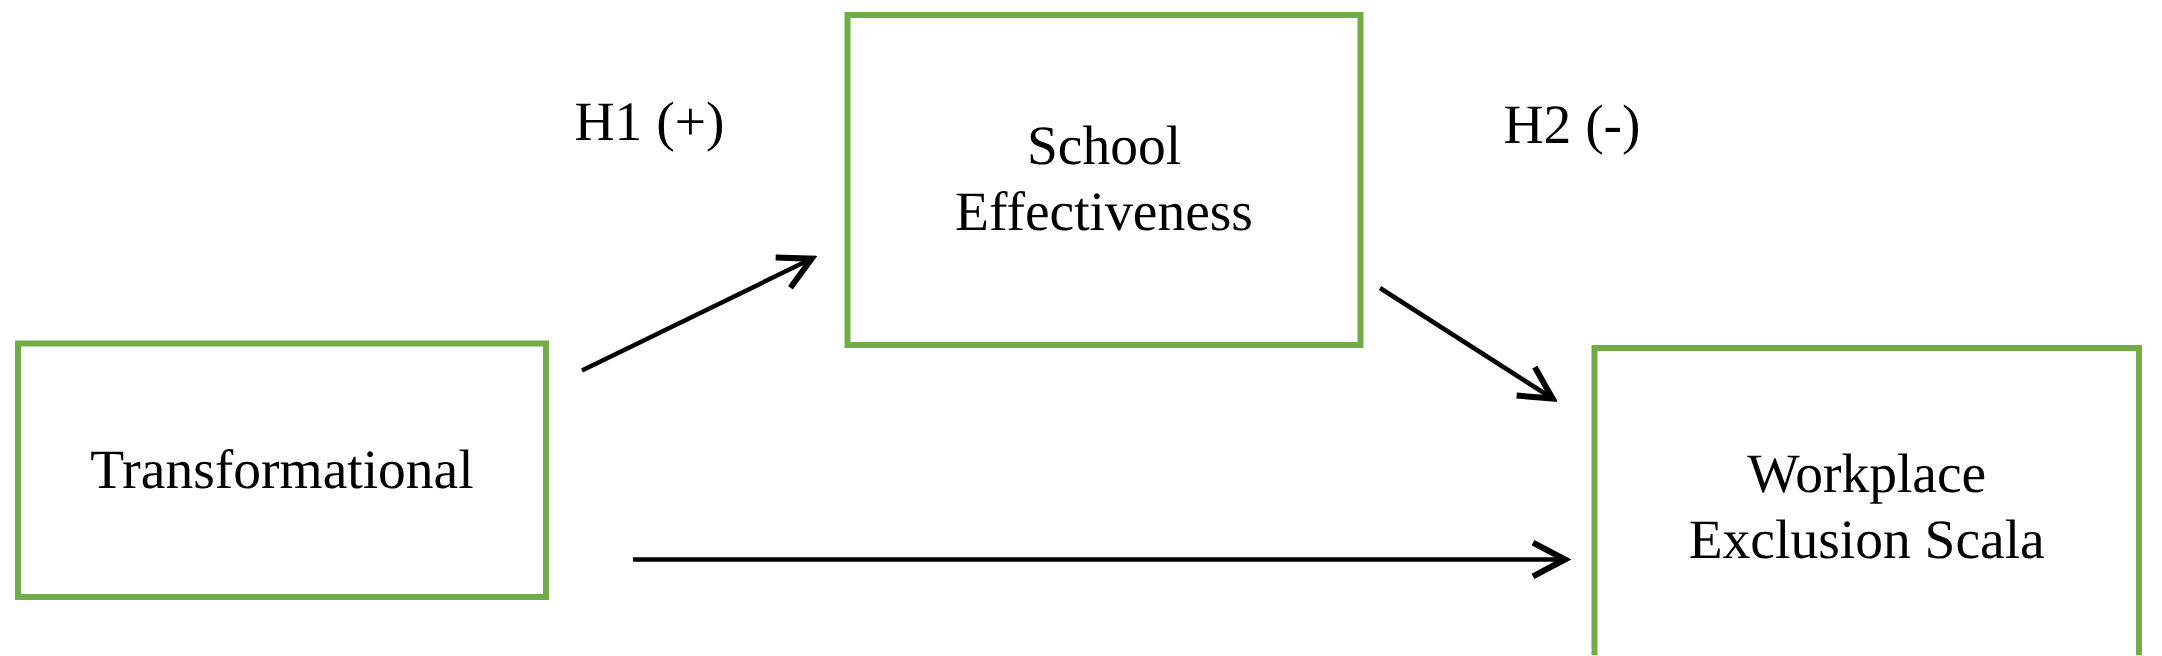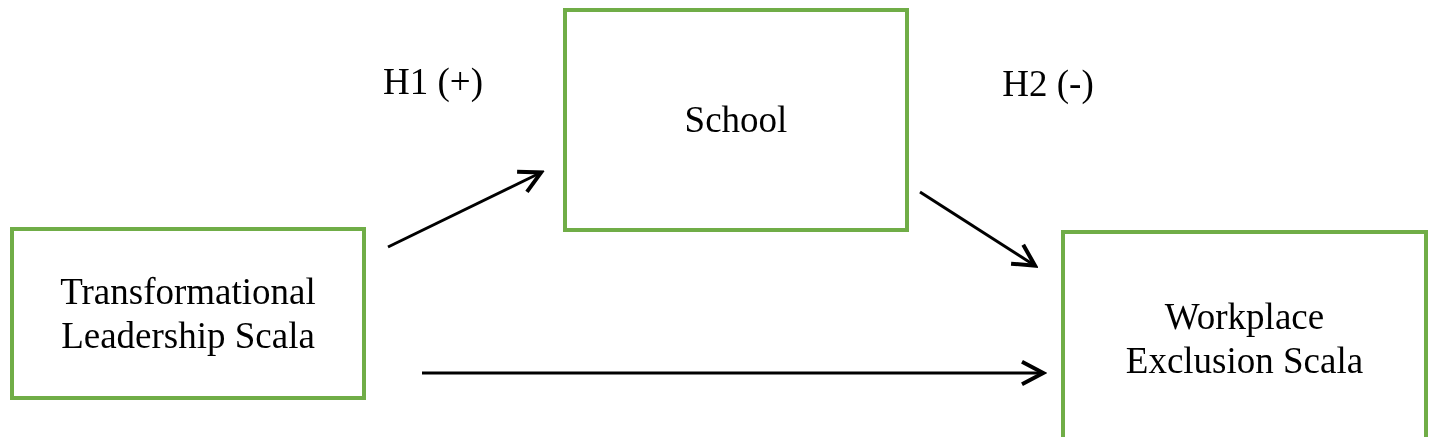--- a/index.html
+++ b/index.html
@@ -69,25 +69,25 @@
         <path d="M2,1.5 L10.5,6 L2,10.5" fill="none" stroke="#000000" stroke-width="1.6"></path>
       </marker>
     </defs>
     <path class="edge" d="M388,247 L540,173" marker-end="url(#openArrow)"></path>
     <path class="edge" d="M920,192 L1034,265" marker-end="url(#openArrow)"></path>
     <path class="edge" d="M422,373 L1042,373" marker-end="url(#openArrow)"></path>
   </svg>
 
   <div class="node node-tls">
     <span>Transformational</span>
-    <span>Leadership Scala</span>
   </div>
 
   <div class="node node-ses">
     <span>School</span>
+    <span>Effectiveness</span>
   </div>
 
   <div class="node node-wes">
     <span>Workplace</span>
     <span>Exclusion Scala</span>
   </div>
 
   <div class="edge-label label-h1">H1 (+)</div>
   <div class="edge-label label-h2">H2 (-)</div>
 

